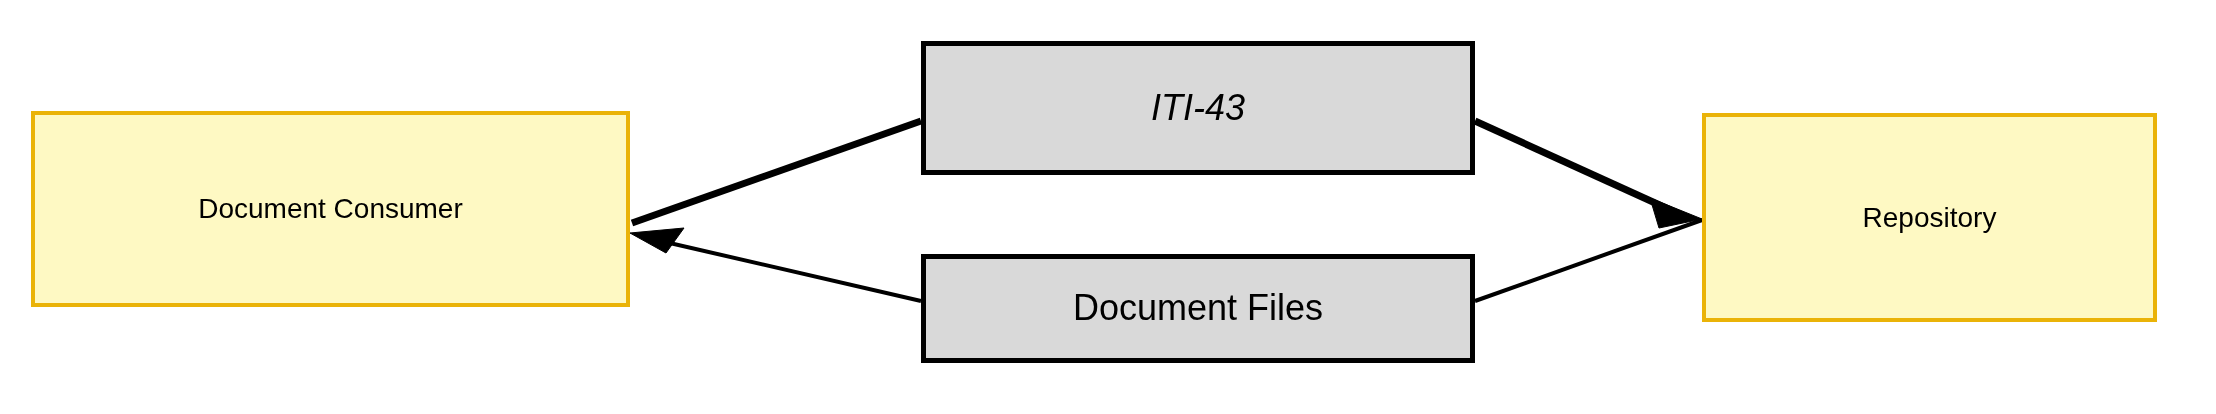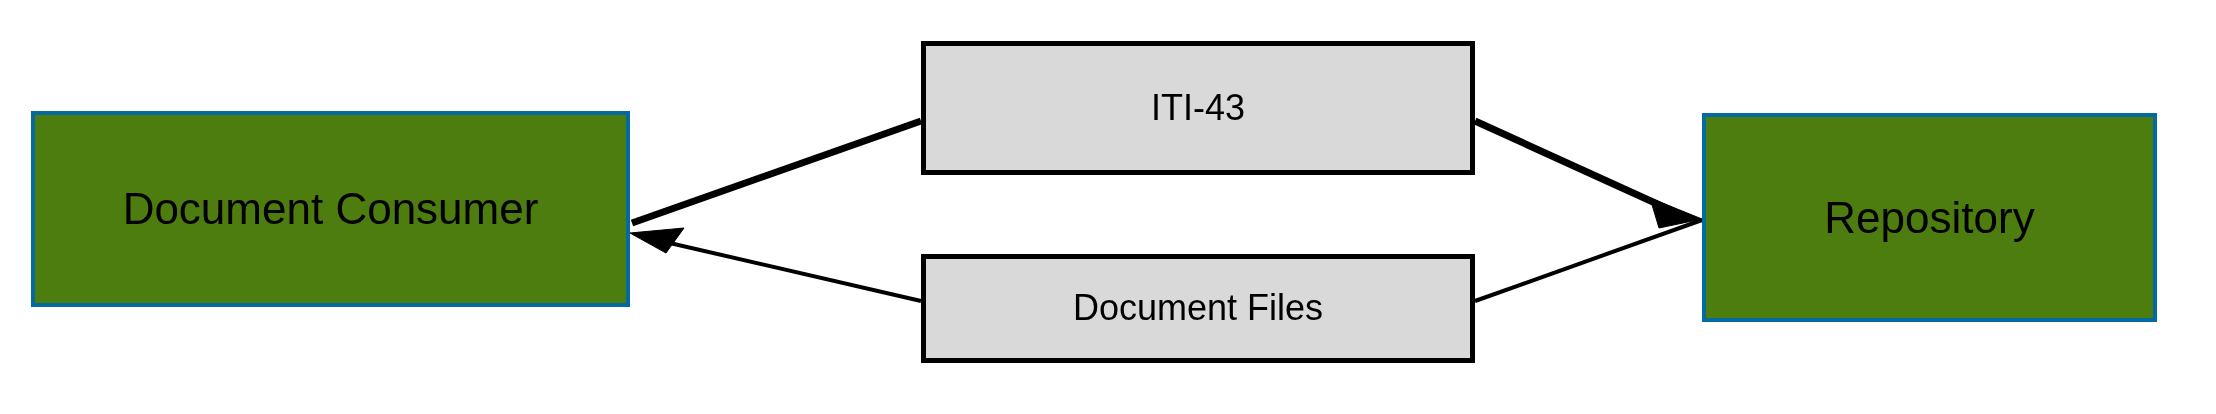--- a/index.html
+++ b/index.html
@@ -33,23 +33,23 @@
     display: flex;
     flex-direction: column;
     align-items: center;
     justify-content: center;
     text-align: center;
     color: #000000;
     line-height: 1.18;
     z-index: 3;
   }
   .node-actor {
-    background: #4d7c0f;
-    border: 4px solid #0369a1;
-    font-size: 44px;
+    background: #fef9c3;
+    border: 4px solid #eab308;
+    font-size: 28px;
   }
   .node-transaction {
     background: #d9d9d9;
     border: 5px solid #000000;
     font-size: 36px;
   }
   .node-line {
     display: block;
     white-space: nowrap;
   }
@@ -63,20 +63,21 @@
     left: 1702px;
     top: 113px;
     width: 455px;
     height: 209px;
   }
   #node-iti-43 {
     left: 921px;
     top: 41px;
     width: 554px;
     height: 134px;
+    font-style: italic;
   }
   #node-document-files {
     left: 921px;
     top: 254px;
     width: 554px;
     height: 109px;
   }
 </style>
 </head>
 <body>

